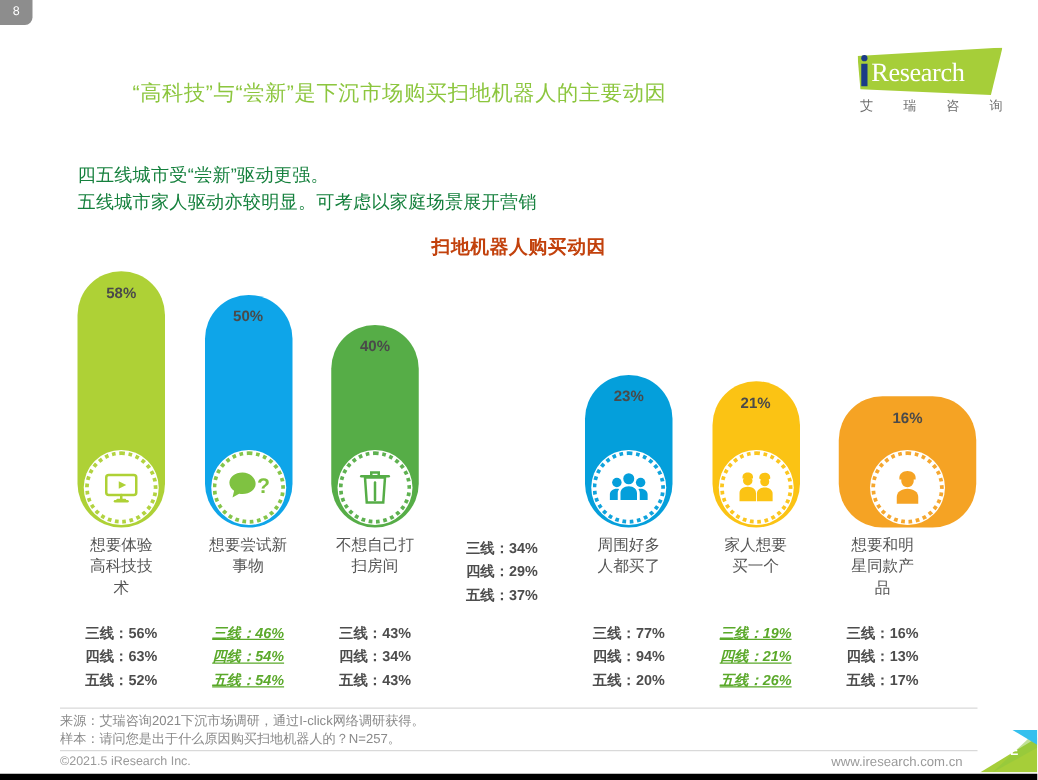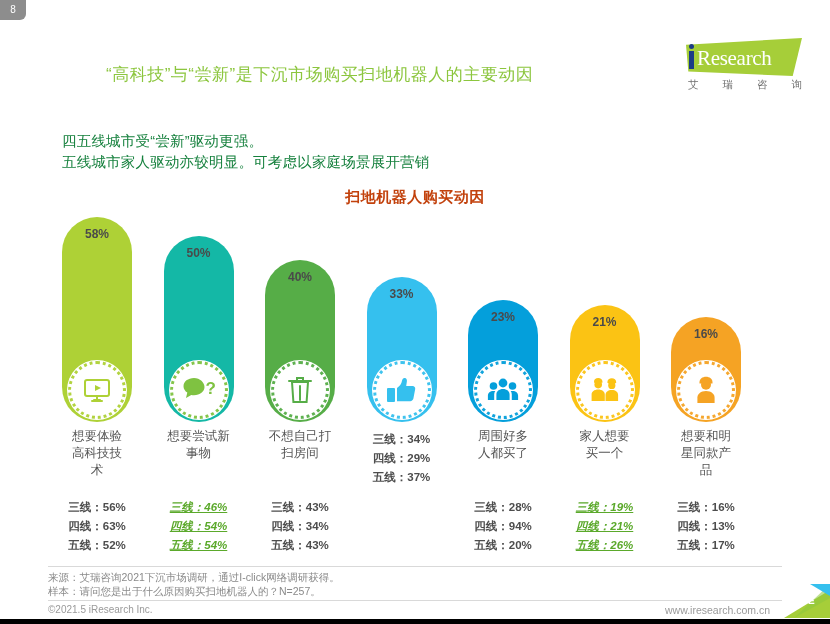--- a/index.html
+++ b/index.html
@@ -303,53 +303,41 @@
           <svg width="32" height="32" viewBox="0 0 32 32" fill="none" stroke="currentColor" stroke-width="2">
             <rect x="4" y="6" width="24" height="16" rx="2"></rect>
             <path d="M13 26h6M16 22v4" stroke-linecap="round"></path>
             <path d="M11 27h10" stroke-linecap="round"></path>
             <polygon points="14,11 14,17 20,14" fill="currentColor" stroke="none"></polygon>
           </svg>
         </div>
       </div>
     </div>
     <div class="bar-col" style="left: 101.5px;">
-      <div class="bar" style="height: 185.952px; background: #14b8a6;">
+      <div class="bar" style="height: 185.952px; background: #0ea5e9;">
         <div class="bar-value">50%</div>
         <div class="icon-badge" style="color: rgb(127, 194, 65);">
           <div class="ring"></div>
           <svg width="34" height="30" viewBox="0 0 34 30" fill="currentColor">
             <path d="M12 3C6 3 1.5 6.6 1.5 11.2c0 2.6 1.5 4.9 3.8 6.4L4 23l5.3-3.1c.9.2 1.8.3 2.7.3 6 0 10.5-3.6 10.5-8.2S18 3 12 3z"></path>
             <text x="23.5" y="19" font-family="Liberation Sans, sans-serif" font-size="17" font-weight="bold" fill="currentColor">?</text>
           </svg>
         </div>
       </div>
     </div>
     <div class="bar-col" style="left: 203px;">
       <div class="bar" style="height: 162.143px; background: rgb(86, 173, 71);">
         <div class="bar-value">40%</div>
         <div class="icon-badge" style="color: rgb(86, 173, 71);">
           <div class="ring"></div>
           <svg width="28" height="32" viewBox="0 0 28 32" fill="none" stroke="currentColor" stroke-width="2">
             <path d="M6 8h16l-1.4 20H7.4L6 8z"></path>
             <path d="M3 7h22" stroke-linecap="round"></path>
             <path d="M11 4h6v3h-6z"></path>
             <path d="M14 12v14" stroke-linecap="round"></path>
-          </svg>
-        </div>
-      </div>
-    </div>
-    <div class="bar-col" style="left: 304.5px;">
-      <div class="bar" style="height: 145.476px; background: rgb(53, 192, 238);">
-        <div class="bar-value">33%</div>
-        <div class="icon-badge" style="color: rgb(53, 192, 238);">
-          <div class="ring"></div>
-          <svg width="34" height="30" viewBox="0 0 34 30" fill="currentColor">
-            <rect x="2" y="13" width="8" height="14" rx="1"></rect>
-            <path d="M12 13c2.5-1.5 4.5-4.2 5-7.2.3-1.8 1.4-3 2.8-2.8 1.5.2 2.3 1.6 2.1 3.3l-.7 4.7h6.4c1.7 0 2.9 1.4 2.6 3l-1.8 9.6c-.3 1.5-1.6 2.6-3.1 2.6H12V13z"></path>
           </svg>
         </div>
       </div>
     </div>
     <div class="bar-col" style="left: 406px;">
       <div class="bar" style="height: 121.667px; background: rgb(4, 159, 219);">
         <div class="bar-value">23%</div>
         <div class="icon-badge" style="color: rgb(4, 159, 219);">
           <div class="ring"></div>
           <svg width="34" height="30" viewBox="0 0 34 30" fill="currentColor">
@@ -373,21 +361,21 @@
             <circle cx="10.2" cy="8.6" r="3.8"></circle>
             <path d="M10.2 13.4c-4 0-6.6 2.2-6.6 5.1V25h13.2v-6.5c0-2.9-2.6-5.1-6.6-5.1z"></path>
             <path d="M19.4 6c0-2.3 1.9-3.8 4.4-3.8S28.2 3.7 28.2 6v.8l-2 1.3-2.4-1.6-2.4 1.6-2-1.3V6z"></path>
             <circle cx="23.8" cy="9.4" r="3.6"></circle>
             <path d="M23.8 14c-3.8 0-6.3 2.1-6.3 4.9V25h12.6v-6.1c0-2.8-2.5-4.9-6.3-4.9z"></path>
           </svg>
         </div>
       </div>
     </div>
     <div class="bar-col" style="left: 609px;">
-      <div class="bar" style="height: 105px; background: rgb(245, 163, 36);">
+      <div class="bar" style="height: 105px; background: rgb(245, 163, 36); padding-left: 40px;">
         <div class="bar-value">16%</div>
         <div class="icon-badge" style="color: rgb(245, 163, 36);">
           <div class="ring"></div>
           <svg width="28" height="30" viewBox="0 0 28 30" fill="currentColor">
             <path d="M7.5 7.2C7.5 4 10.4 1.8 14 1.8s6.5 2.2 6.5 5.4v1.3h-13V7.2z"></path>
             <circle cx="14" cy="9.8" r="5"></circle>
             <path d="M14 16c-5.2 0-8.6 2.9-8.6 6.6V28h17.2v-5.4C22.6 18.9 19.2 16 14 16z"></path>
           </svg>
         </div>
       </div>
@@ -435,21 +423,21 @@
         <div class="stat">四线：29%</div>
         <div class="stat">五线：37%</div>
       </div>
     </div>
     <div class="label-col" style="left: 398px;">
       <div class="cat">
         <div>周围好多</div>
         <div>人都买了</div>
       </div>
       <div class="stats">
-        <div class="stat">三线：28%</div>
+        <div class="stat">三线：77%</div>
         <div class="stat">四线：94%</div>
         <div class="stat">五线：20%</div>
       </div>
     </div>
     <div class="label-col" style="left: 499.5px;">
       <div class="cat">
         <div>家人想要</div>
         <div>买一个</div>
       </div>
       <div class="stats">

